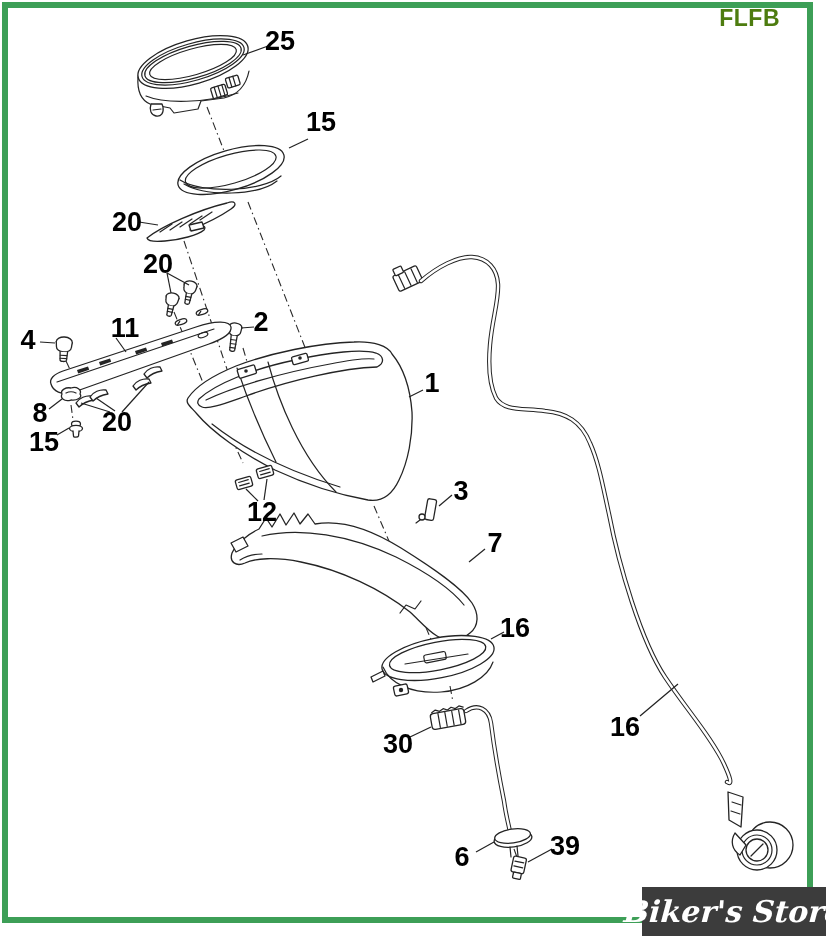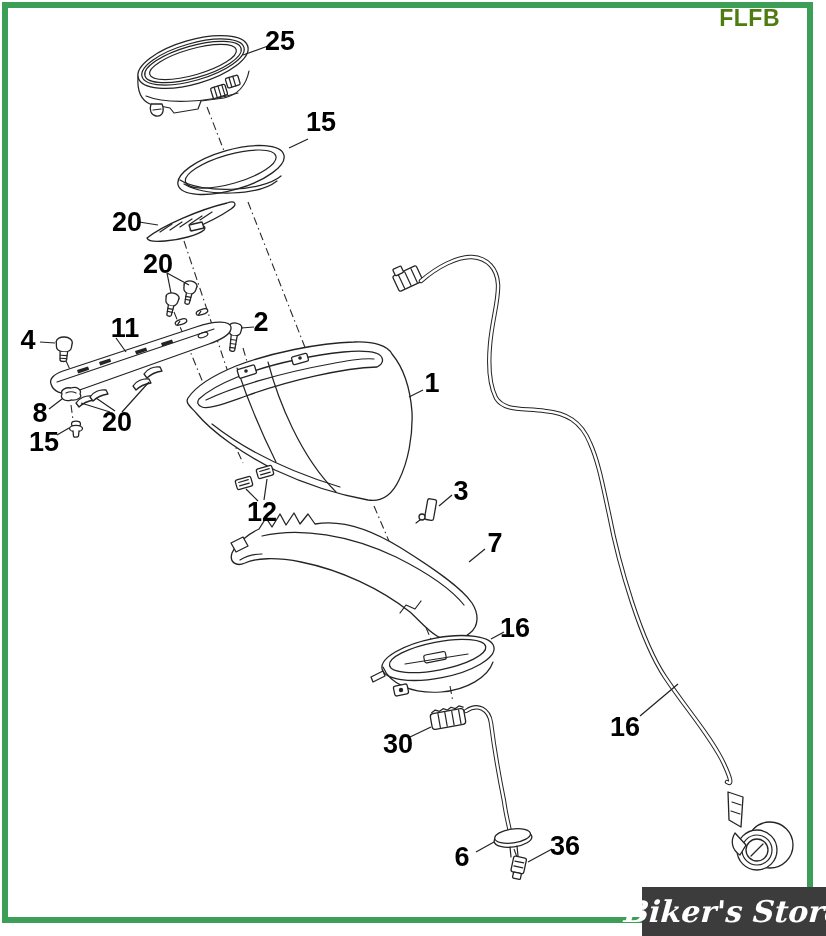--- a/index.html
+++ b/index.html
@@ -309,20 +309,20 @@
       <div class="callout" style="left: 44px; top: 442px;">15</div>
       <div class="callout" style="left: 117px; top: 422px;">20</div>
       <div class="callout" style="left: 262px; top: 512px;">12</div>
       <div class="callout" style="left: 432px; top: 383px;">1</div>
       <div class="callout" style="left: 461px; top: 491px;">3</div>
       <div class="callout" style="left: 495px; top: 543px;">7</div>
       <div class="callout" style="left: 515px; top: 628px;">16</div>
       <div class="callout" style="left: 398px; top: 744px;">30</div>
       <div class="callout" style="left: 625px; top: 727px;">16</div>
       <div class="callout" style="left: 462px; top: 857px;">6</div>
-      <div class="callout" style="left: 565px; top: 846px;">36</div>
+      <div class="callout" style="left: 565px; top: 846px;">39</div>
     </div>
 
   <div class="badge">
     <span class="badge-text">Biker's Store</span>
   </div>
 
 </div>
 
 </body></html>

